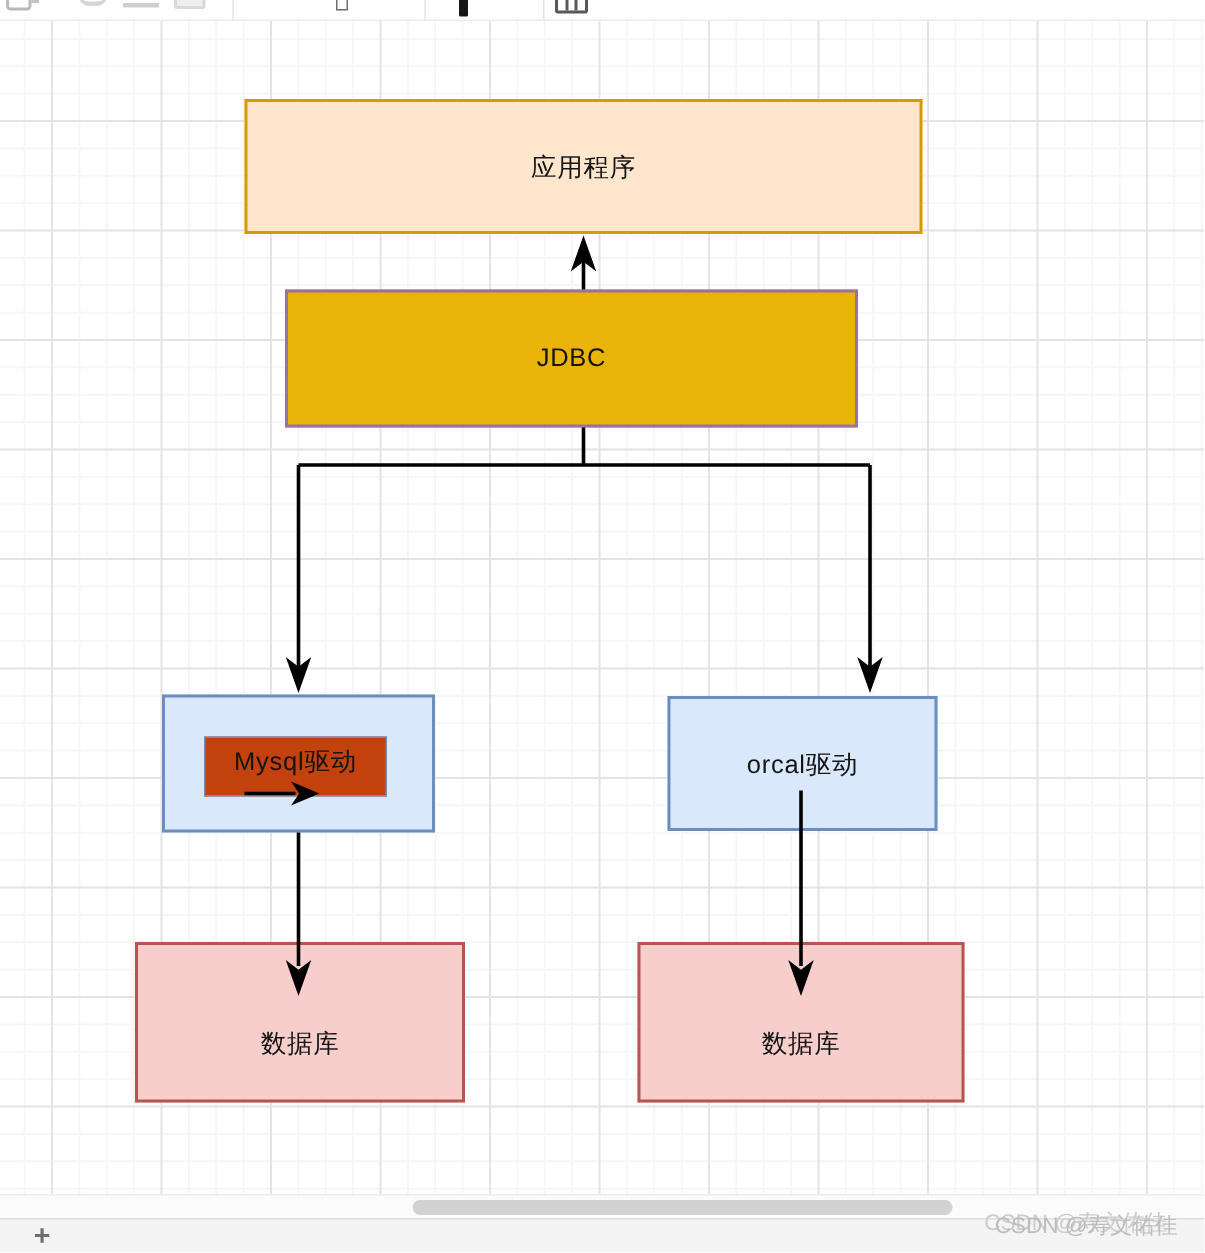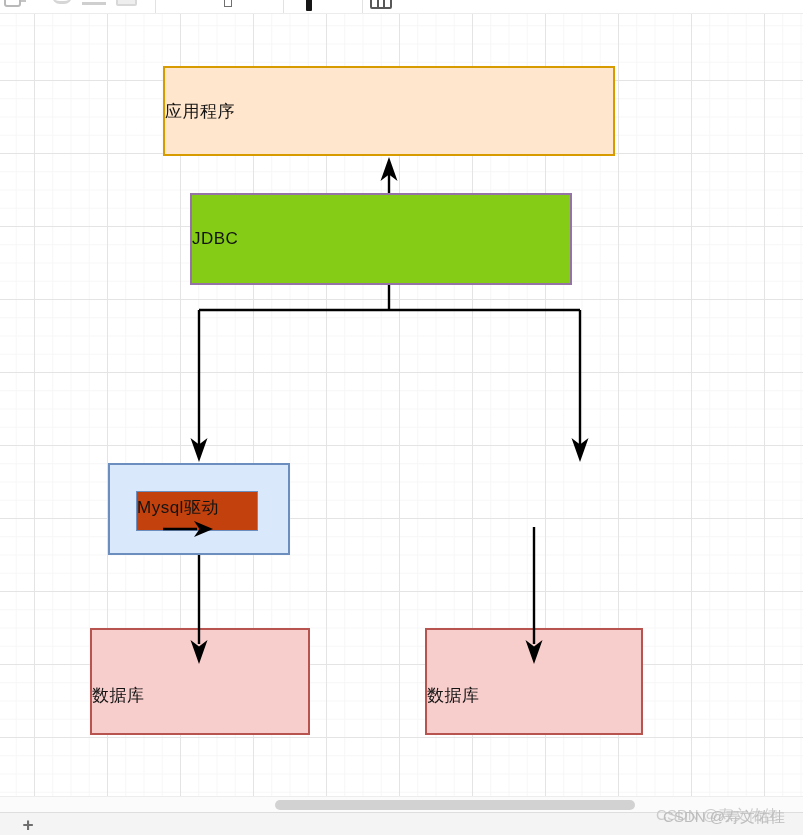--- a/index.html
+++ b/index.html
@@ -27,24 +27,24 @@
   .canvas { position:absolute; left:0; top:14px; width:803px; height:782px; background-color:#ffffff;
     background-image:
       linear-gradient(#e4e4e4 1px, transparent 1px),
       linear-gradient(90deg, #e4e4e4 1px, transparent 1px),
       linear-gradient(#f6f6f6 1px, transparent 1px),
       linear-gradient(90deg, #f6f6f6 1px, transparent 1px);
     background-size: 73px 73px, 73px 73px, 18.25px 18.25px, 18.25px 18.25px;
     background-position: 34px 66px; }
 
   
-  .node { position:absolute; display:flex; align-items:center; 
+  .node { position:absolute; display:flex; align-items:center; justify-content:center;
           font-size:17px; color:#141414; letter-spacing:0.5px; }
   .n-app   { left:163px; top:66px;  width:452px; height:90px;  background:#ffe6cc; border:2px solid #d79b00; }
-  .n-jdbc  { left:190px; top:193px; width:382px; height:92px;  background:#84cc16; border:2px solid #9673a6; }
+  .n-jdbc  { left:190px; top:193px; width:382px; height:92px;  background:#eab308; border:2px solid #9673a6; }
   .n-mysql { left:108px; top:463px; width:182px; height:92px;  background:#dae8fc; border:2px solid #6c8ebf; }
   .n-mysql-inner { left:136px; top:491px; width:122px; height:40px; background:#c2410c; border:1.5px solid #6c8ebf;
                    align-items:flex-start; padding-top:4px; }
   .n-orcal { left:445px; top:464px; width:180px; height:90px;  background:#dae8fc; border:2px solid #6c8ebf; }
   .n-db-left  { left:90px;  top:628px; width:220px; height:107px; background:#f8cecc; border:2px solid #b85450; padding-top:28px; }
   .n-db-right { left:425px; top:628px; width:218px; height:107px; background:#f8cecc; border:2px solid #b85450; padding-top:28px; }
 
   
   .edges { position:absolute; left:0; top:0; width:803px; height:835px; pointer-events:none; z-index:3; }
 
@@ -93,20 +93,23 @@
 
   <div class="node n-jdbc">
     <span>JDBC</span>
   </div>
 
   <div class="node n-mysql"></div>
   <div class="node n-mysql-inner">
     <span>Mysql驱动</span>
   </div>
 
+  <div class="node n-orcal">
+    <span>orcal驱动</span>
+  </div>
 
   <div class="node n-db-left">
     <span>数据库</span>
   </div>
 
   <div class="node n-db-right">
     <span>数据库</span>
   </div>
 
   <svg class="edges" viewBox="0 0 803 835" xmlns="http://www.w3.org/2000/svg">

